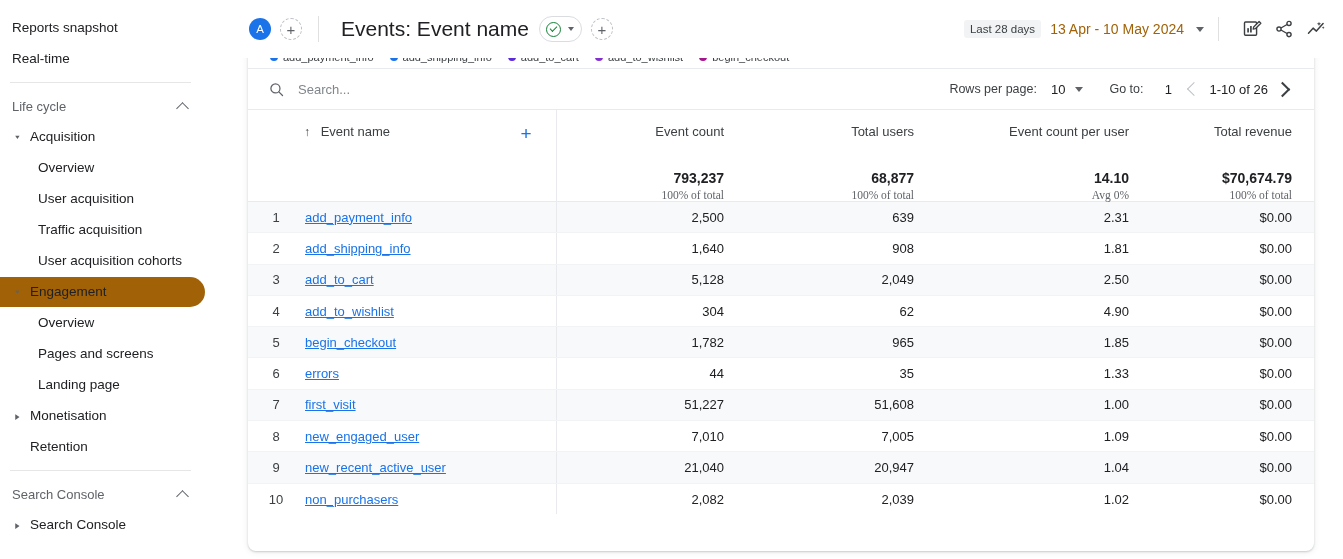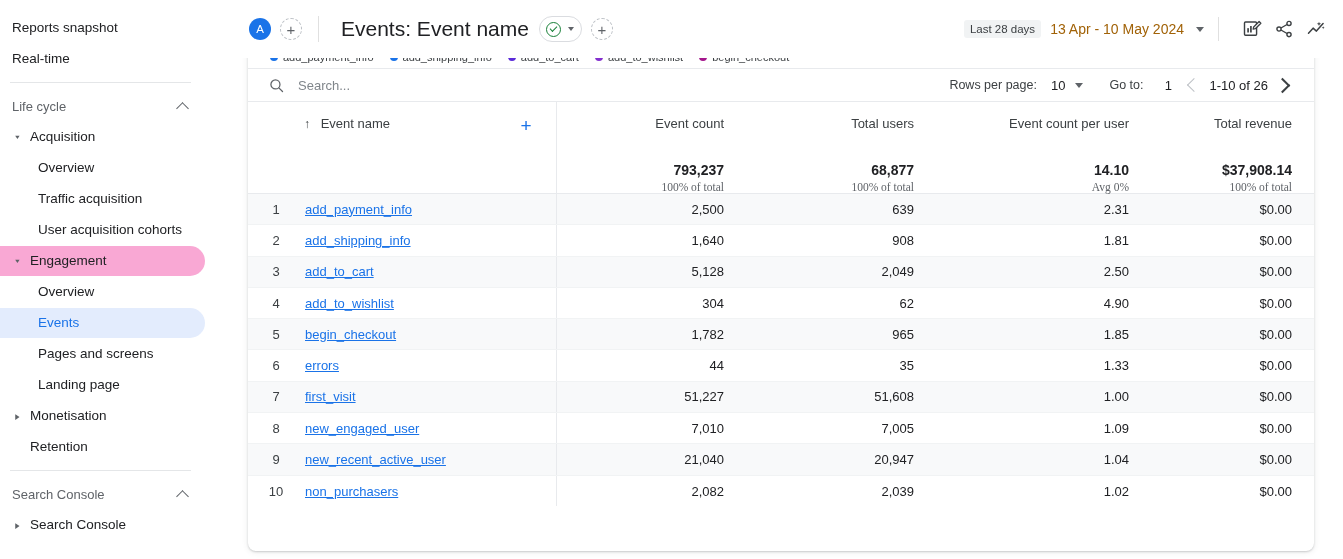--- a/index.html
+++ b/index.html
@@ -33,21 +33,21 @@
   }
   .nav-item.top { padding-left: 12px; }
   .nav-item .lbl { line-height: 1; }
   .nav-item.indent1 { padding-left: 12px; }
   .nav-item.indent2 { padding-left: 38px; }
   .nav-item.group-hdr {
     color: #5f6368; font-size: 13px;
     justify-content: space-between; padding-right: 14px;
     cursor: default;
   }
-  .nav-item.active-gray { background: #f9a8d4; }
+  .nav-item.active-gray { background: #a16207; }
   .nav-item.active-blue { background: #e3ecfd; color: #1a73e8; }
   .caret {
     width: 14px; margin-right: 6px; margin-left: -2px;
     display: inline-flex; align-items: center; justify-content: center;
     color: #5f6368; font-size: 9px; line-height: 1;
   }
   .caret.down::before { content: "\25BC"; transform: scale(0.82,0.62); display:block; }
   .caret.right::before { content: "\25B6"; transform: scale(0.62,0.82); display:block; }
   .chev-up {
     width: 16px; height: 16px; position: relative; color:#5f6368;
@@ -143,21 +143,21 @@
   .legend-strip {
     height: 22px; display: flex; align-items: center;
     padding-left: 22px; gap: 16px;
     overflow: hidden;
   }
   .legend-item { display: flex; align-items: center; gap: 5px; white-space: nowrap; }
   .legend-dot { width: 8px; height: 8px; border-radius: 50%; flex: none; }
   .legend-lbl { font-size: 11px; color: #3c4043; }
 
   .toolbar {
-    height: 34px;
+    height: 42px;
     border-top: 1px solid #e8eaed;
     border-bottom: 1px solid #e8eaed;
     display: flex; align-items: center;
     padding: 0 18px 0 20px;
   }
   .search-wrap { display: flex; align-items: center; flex: 1; }
   .mag { width: 17px; height: 17px; flex: none; margin-right: 11px; }
   .search-input {
     border: none; outline: none; background: transparent;
     font-size: 13px; color: #202124; width: 300px;
@@ -250,34 +250,34 @@
           <span class="chev-up"></span>
         </div>
         <div class="nav-item indent1">
           <span class="caret down"></span>
           <span class="lbl">Acquisition</span>
         </div>
         <div class="nav-item indent2">
           <span class="lbl">Overview</span>
         </div>
         <div class="nav-item indent2">
+          <span class="lbl">User acquisition</span>
+        </div>
+        <div class="nav-item indent2">
           <span class="lbl">Traffic acquisition</span>
         </div>
         <div class="nav-item indent2">
           <span class="lbl">User acquisition cohorts</span>
         </div>
         <div class="nav-item indent1 active-gray">
           <span class="caret down"></span>
           <span class="lbl">Engagement</span>
         </div>
         <div class="nav-item indent2">
           <span class="lbl">Overview</span>
-        </div>
-        <div class="nav-item indent2 active-blue">
-          <span class="lbl">Events</span>
         </div>
         <div class="nav-item indent2">
           <span class="lbl">Pages and screens</span>
         </div>
         <div class="nav-item indent2">
           <span class="lbl">Landing page</span>
         </div>
         <div class="nav-item indent1">
           <span class="caret right"></span>
           <span class="lbl">Monetisation</span>
@@ -424,21 +424,21 @@
           <th class="h-metric">
             <div>Event count per user</div>
             <div style="margin-top:31px">
               <div class="totals-val">14.10</div>
               <div class="totals-sub">Avg 0%</div>
             </div>
           </th>
           <th class="h-metric">
             <div>Total revenue</div>
             <div style="margin-top:31px">
-              <div class="totals-val">$37,908.14</div>
+              <div class="totals-val">$70,674.79</div>
               <div class="totals-sub">100% of total</div>
             </div>
           </th>
         </tr>
       </thead>
       <tbody id="tbody">
           <tr class="drow alt">
             <td class="c-idx">1</td>
             <td class="c-evt"><a>add_payment_info</a></td>
             <td class="c-val sep-left">2,500</td>

